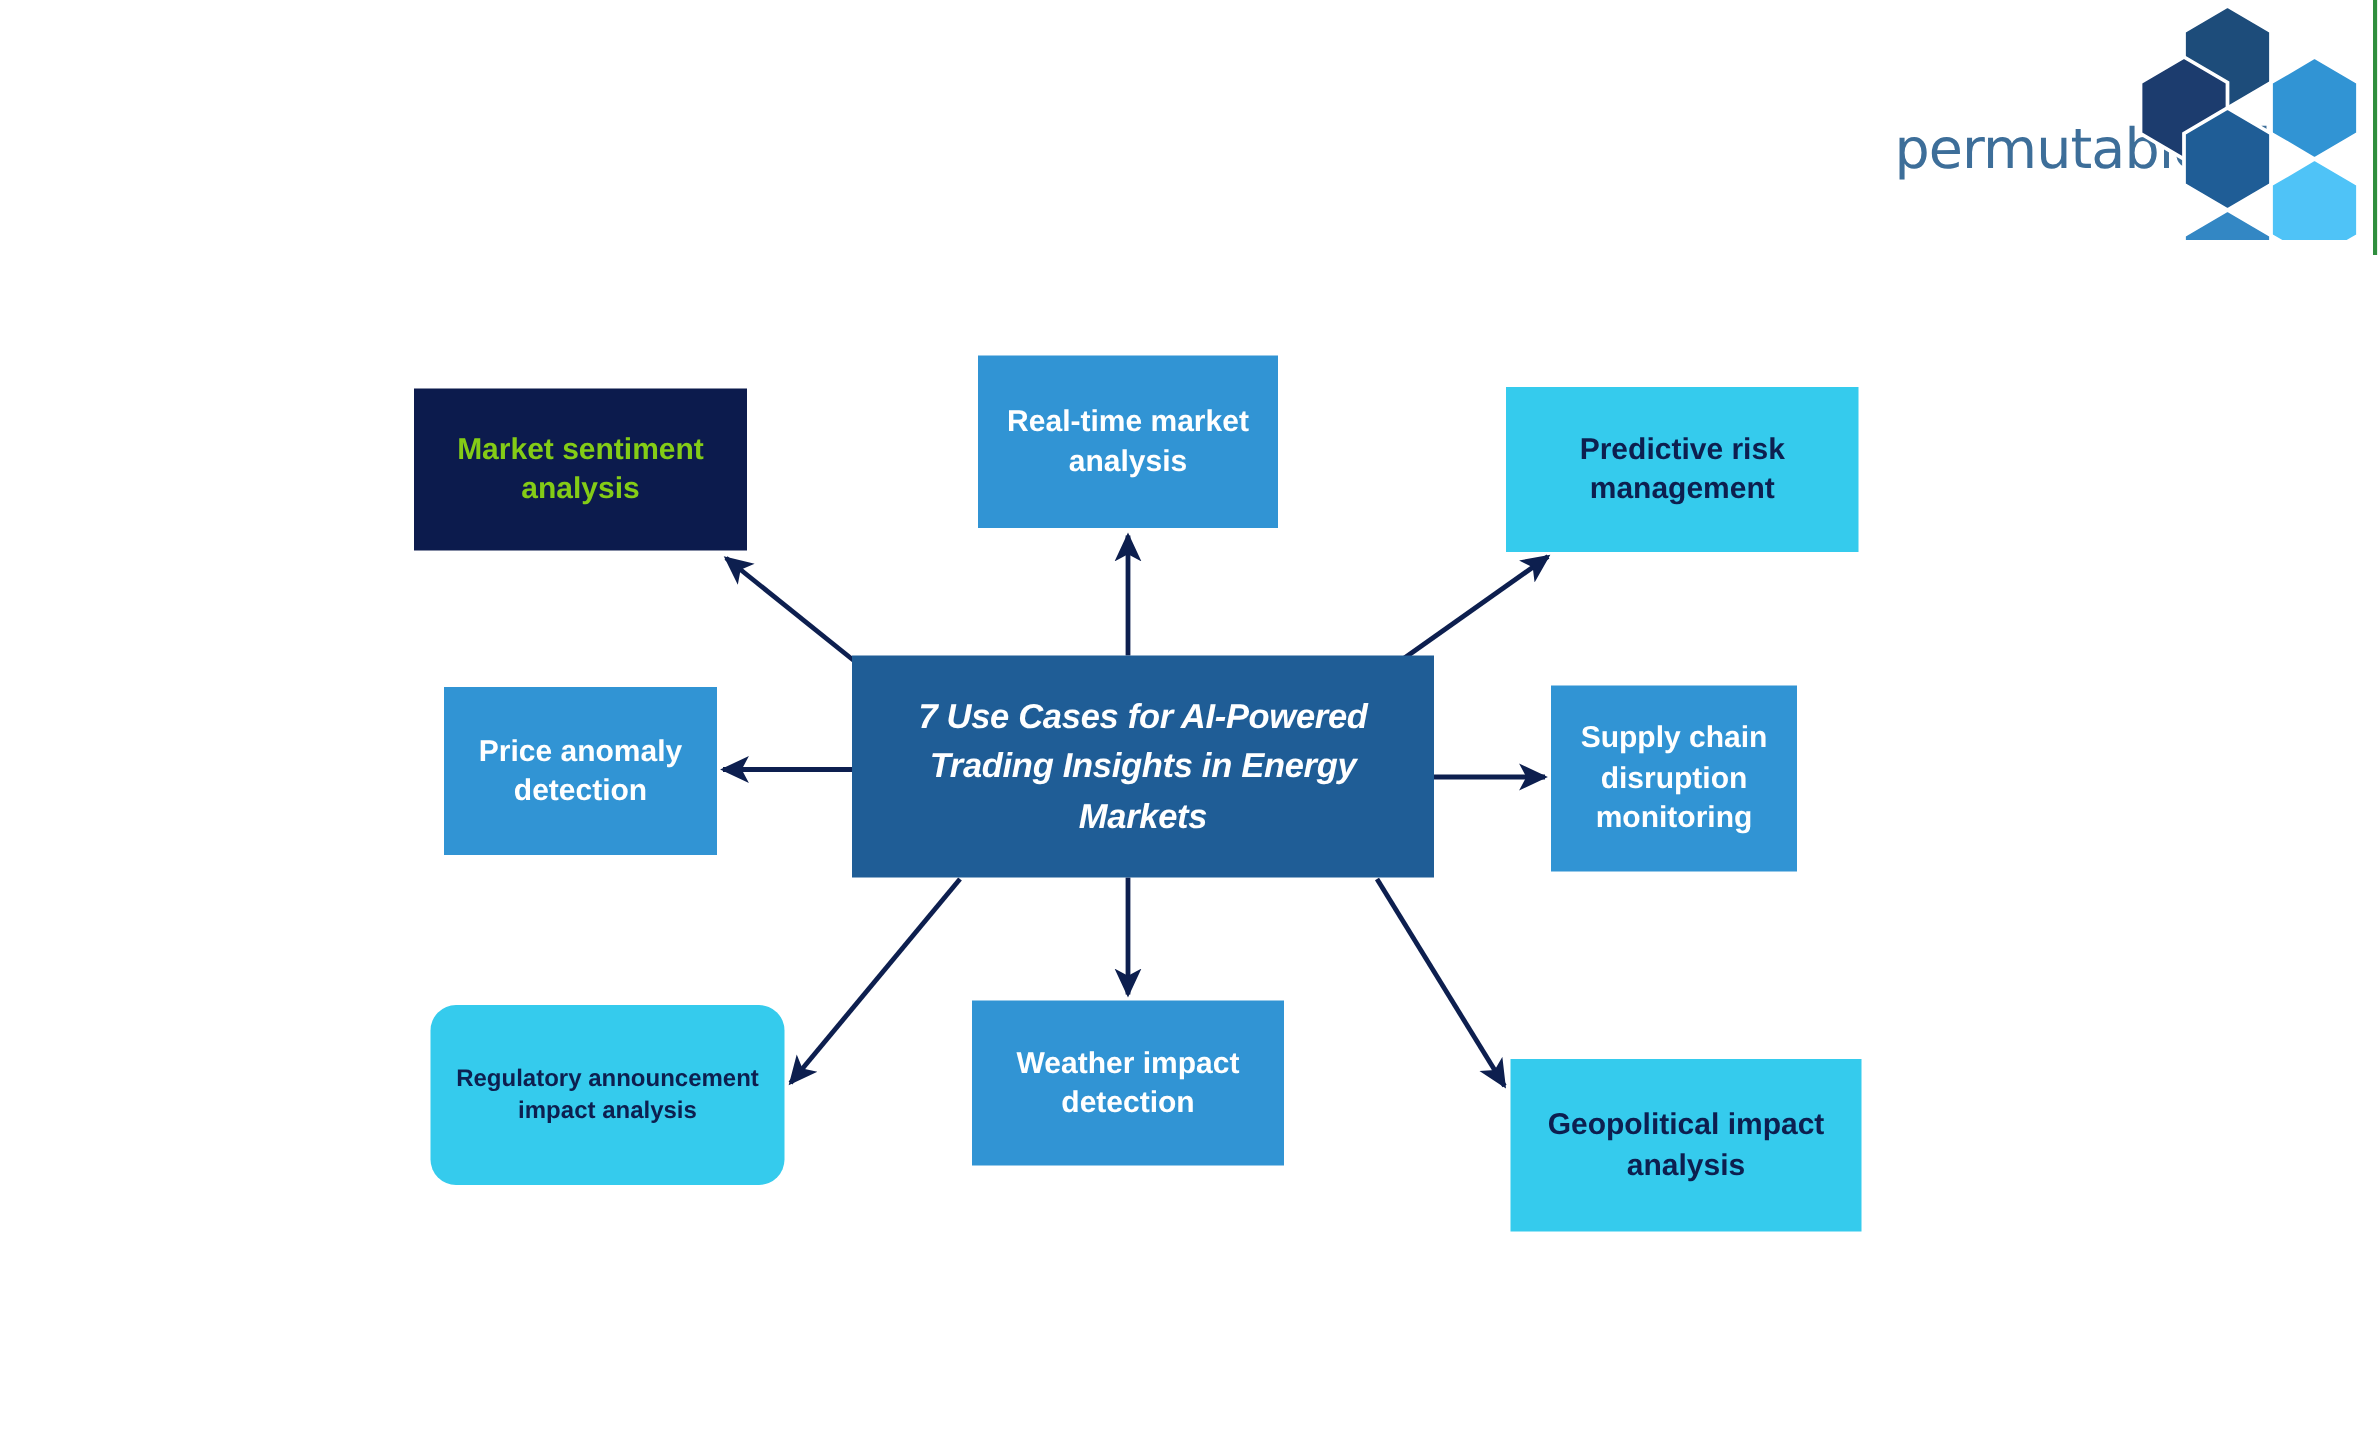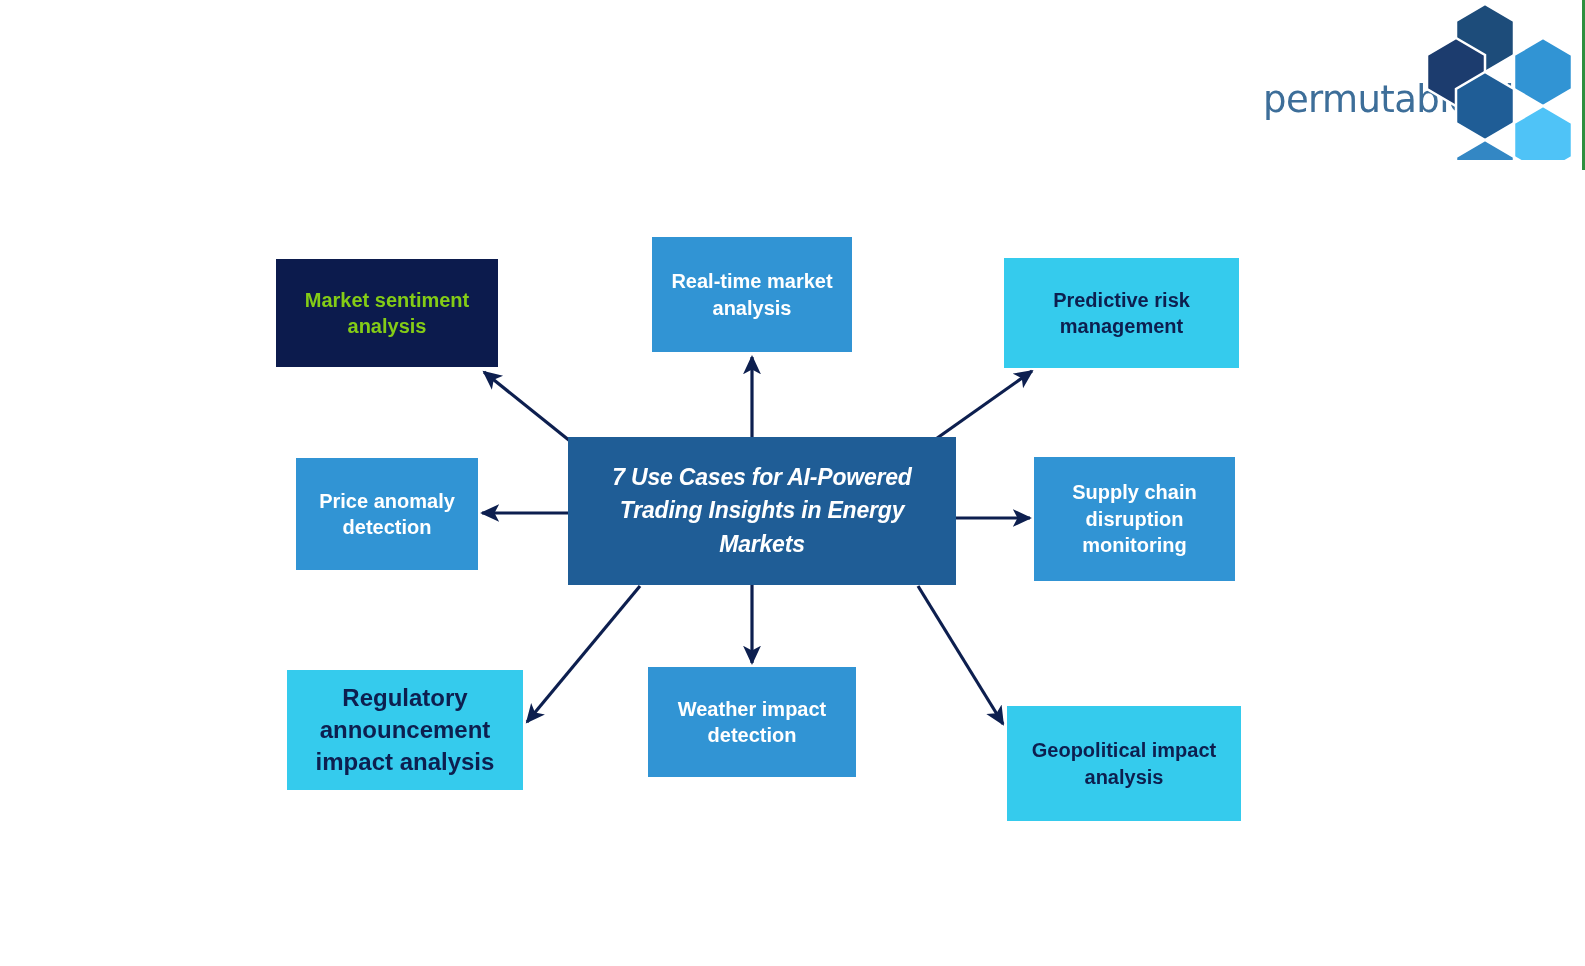--- a/index.html
+++ b/index.html
@@ -77,22 +77,22 @@
 
   .node.blue    { background: #3194d4; color: #ffffff; }
   .node.cyan    { background: #35cbed; color: #0d1f4f; }
   .node.navy    { background: #0c1b4d; color: #84cc16; }
   .node.center  { background: #1f5d96; color: #ffffff; }
 
   #node-market-sentiment    { left: 276px; top: 259px; width: 222px; height: 108px; font-size: 20px; }
   #node-realtime-market     { left: 652px; top: 237px; width: 200px; height: 115px; font-size: 20px; }
   #node-predictive-risk     { left: 1004px; top: 258px; width: 235px; height: 110px; font-size: 20px; }
   #node-price-anomaly       { left: 296px; top: 458px; width: 182px; height: 112px; font-size: 20px; justify-content: flex-end; }
-  #node-supply-chain        { left: 1034px; top: 457px; width: 201px; height: 124px; font-size: 20px; }
-  #node-regulatory          { left: 287px; top: 670px; width: 236px; height: 120px; font-size: 24px; }
+  #node-supply-chain        { left: 1034px; top: 457px; width: 164px; height: 124px; font-size: 20px; }
+  #node-regulatory          { left: 287px; top: 670px; width: 236px; height: 120px; font-size: 16px; border-radius: 17px; }
   #node-weather-impact      { left: 648px; top: 667px; width: 208px; height: 110px; font-size: 20px; }
   #node-geopolitical        { left: 1007px; top: 706px; width: 234px; height: 115px; font-size: 20px; }
 
   #node-center {
     left: 568px; top: 437px; width: 388px; height: 148px;
     font-size: 23px;
     line-height: 1.45;
     letter-spacing: -0.2px;
     font-style: italic;
   }

